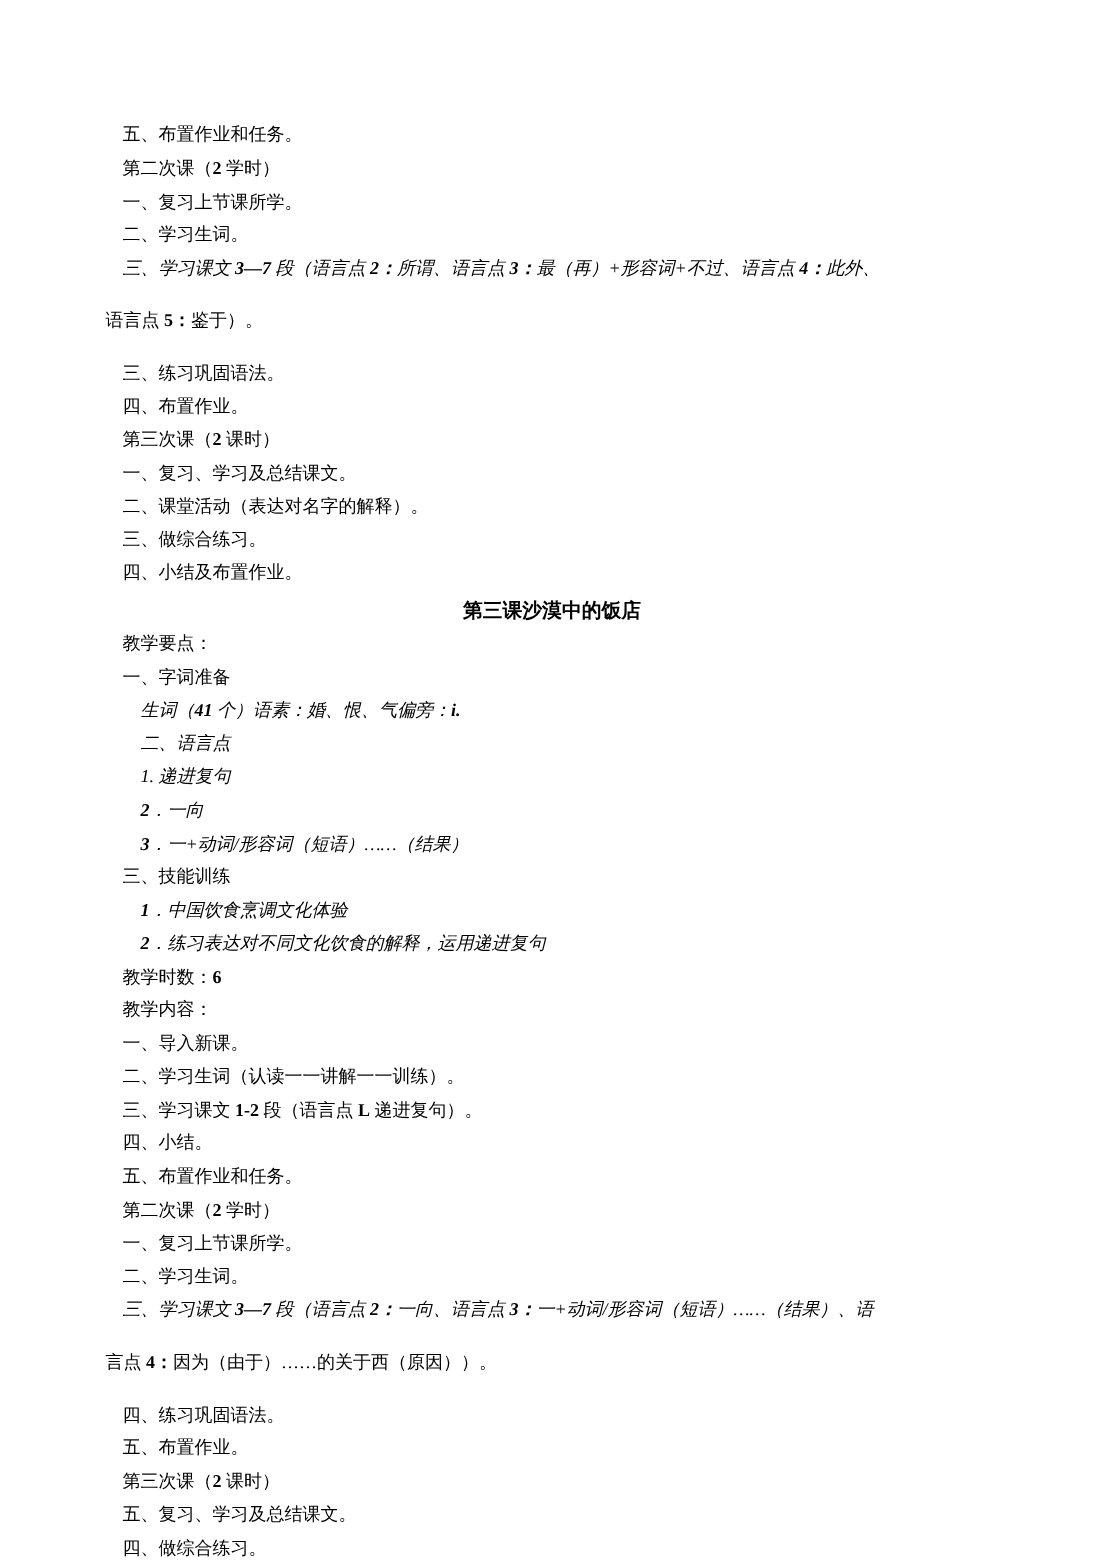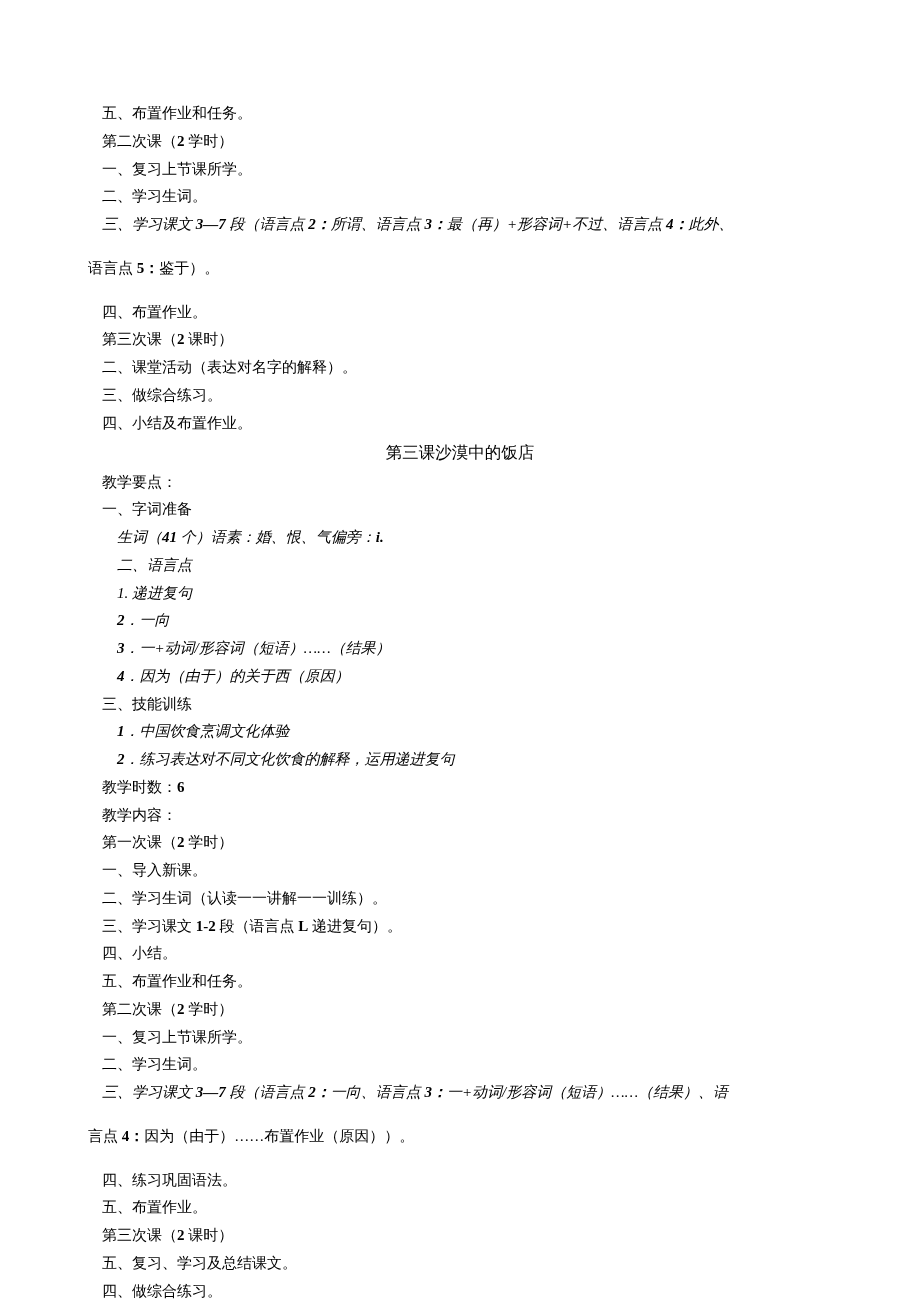--- a/index.html
+++ b/index.html
@@ -31,21 +31,21 @@
     text-indent: 0;
   }
   .para-sub {
     margin: 0;
     text-indent: 3em;
     font-style: italic;
   }
   .heading {
     margin: 0;
     text-align: center;
-    font-weight: normal;
+    font-weight: bold;
     font-size: 16.5px;
     line-height: 1.9;
   }
   .bold-num {
     font-weight: bold;
   }
 </style>
 </head>
 <body>
 
@@ -60,26 +60,28 @@
   <p class="para">一、复习上节课所学。</p>
   <p class="para">二、学习生词。</p>
 
   <p class="wrap-start">
     <span>三、学习课文 </span><span class="bold-num">3—7</span><span> 段（语言点 </span><span class="bold-num">2：</span><span>所谓、语言点 </span><span class="bold-num">3：</span><span>最（再）+形容词+不过、语言点 </span><span class="bold-num">4：</span><span>此外、</span>
   </p>
   <p class="wrap-cont">
     <span>语言点 </span><span class="bold-num">5：</span><span>鉴于）。</span>
   </p>
 
+  <p class="para">三、练习巩固语法。</p>
   <p class="para">四、布置作业。</p>
 
   <p class="para">
     <span>第三次课（</span><span class="bold-num">2</span><span> 课时）</span>
   </p>
 
+  <p class="para">一、复习、学习及总结课文。</p>
   <p class="para">二、课堂活动（表达对名字的解释）。</p>
   <p class="para">三、做综合练习。</p>
   <p class="para">四、小结及布置作业。</p>
 
   <p class="heading">第三课沙漠中的饭店</p>
 
   <p class="para">教学要点：</p>
   <p class="para">一、字词准备</p>
 
   <p class="para-sub">
@@ -88,42 +90,36 @@
 
   <p class="para-sub">二、语言点</p>
   <p class="para-sub">1. 递进复句</p>
 
   <p class="para-sub">
     <span class="bold-num">2</span><span>．一向</span>
   </p>
   <p class="para-sub">
     <span class="bold-num">3</span><span>．一+动词/形容词（短语）……（结果）</span>
   </p>
-  <p class="para-sub">
-    <span class="bold-num">4</span><span>．因为（由于）的关于西（原因）</span>
-  </p>
 
   <p class="para">三、技能训练</p>
 
   <p class="para-sub">
     <span class="bold-num">1</span><span>．中国饮食烹调文化体验</span>
   </p>
   <p class="para-sub">
     <span class="bold-num">2</span><span>．练习表达对不同文化饮食的解释，运用递进复句</span>
   </p>
 
   <p class="para">
     <span>教学时数：</span><span class="bold-num">6</span>
   </p>
 
   <p class="para">教学内容：</p>
 
-  <p class="para">
-    <span>第一次课（</span><span class="bold-num">2</span><span> 学时）</span>
-  </p>
 
   <p class="para">一、导入新课。</p>
   <p class="para">二、学习生词（认读一一讲解一一训练）。</p>
 
   <p class="para">
     <span>三、学习课文 </span><span class="bold-num">1-2</span><span> 段（语言点 </span><span class="bold-num">L</span><span> 递进复句）。</span>
   </p>
 
   <p class="para">四、小结。</p>
   <p class="para">五、布置作业和任务。</p>
@@ -132,21 +128,21 @@
     <span>第二次课（</span><span class="bold-num">2</span><span> 学时）</span>
   </p>
 
   <p class="para">一、复习上节课所学。</p>
   <p class="para">二、学习生词。</p>
 
   <p class="wrap-start">
     <span>三、学习课文 </span><span class="bold-num">3—7</span><span> 段（语言点 </span><span class="bold-num">2：</span><span>一向、语言点 </span><span class="bold-num">3：</span><span>一+动词/形容词（短语）……（结果）、语</span>
   </p>
   <p class="wrap-cont">
-    <span>言点 </span><span class="bold-num">4：</span><span>因为（由于）……布置作业（原因））。</span>
+    <span>言点 </span><span class="bold-num">4：</span><span>因为（由于）……的关于西（原因））。</span>
   </p>
 
   <p class="para">四、练习巩固语法。</p>
   <p class="para">五、布置作业。</p>
 
   <p class="para">
     <span>第三次课（</span><span class="bold-num">2</span><span> 课时）</span>
   </p>
 
   <p class="para">五、复习、学习及总结课文。</p>

